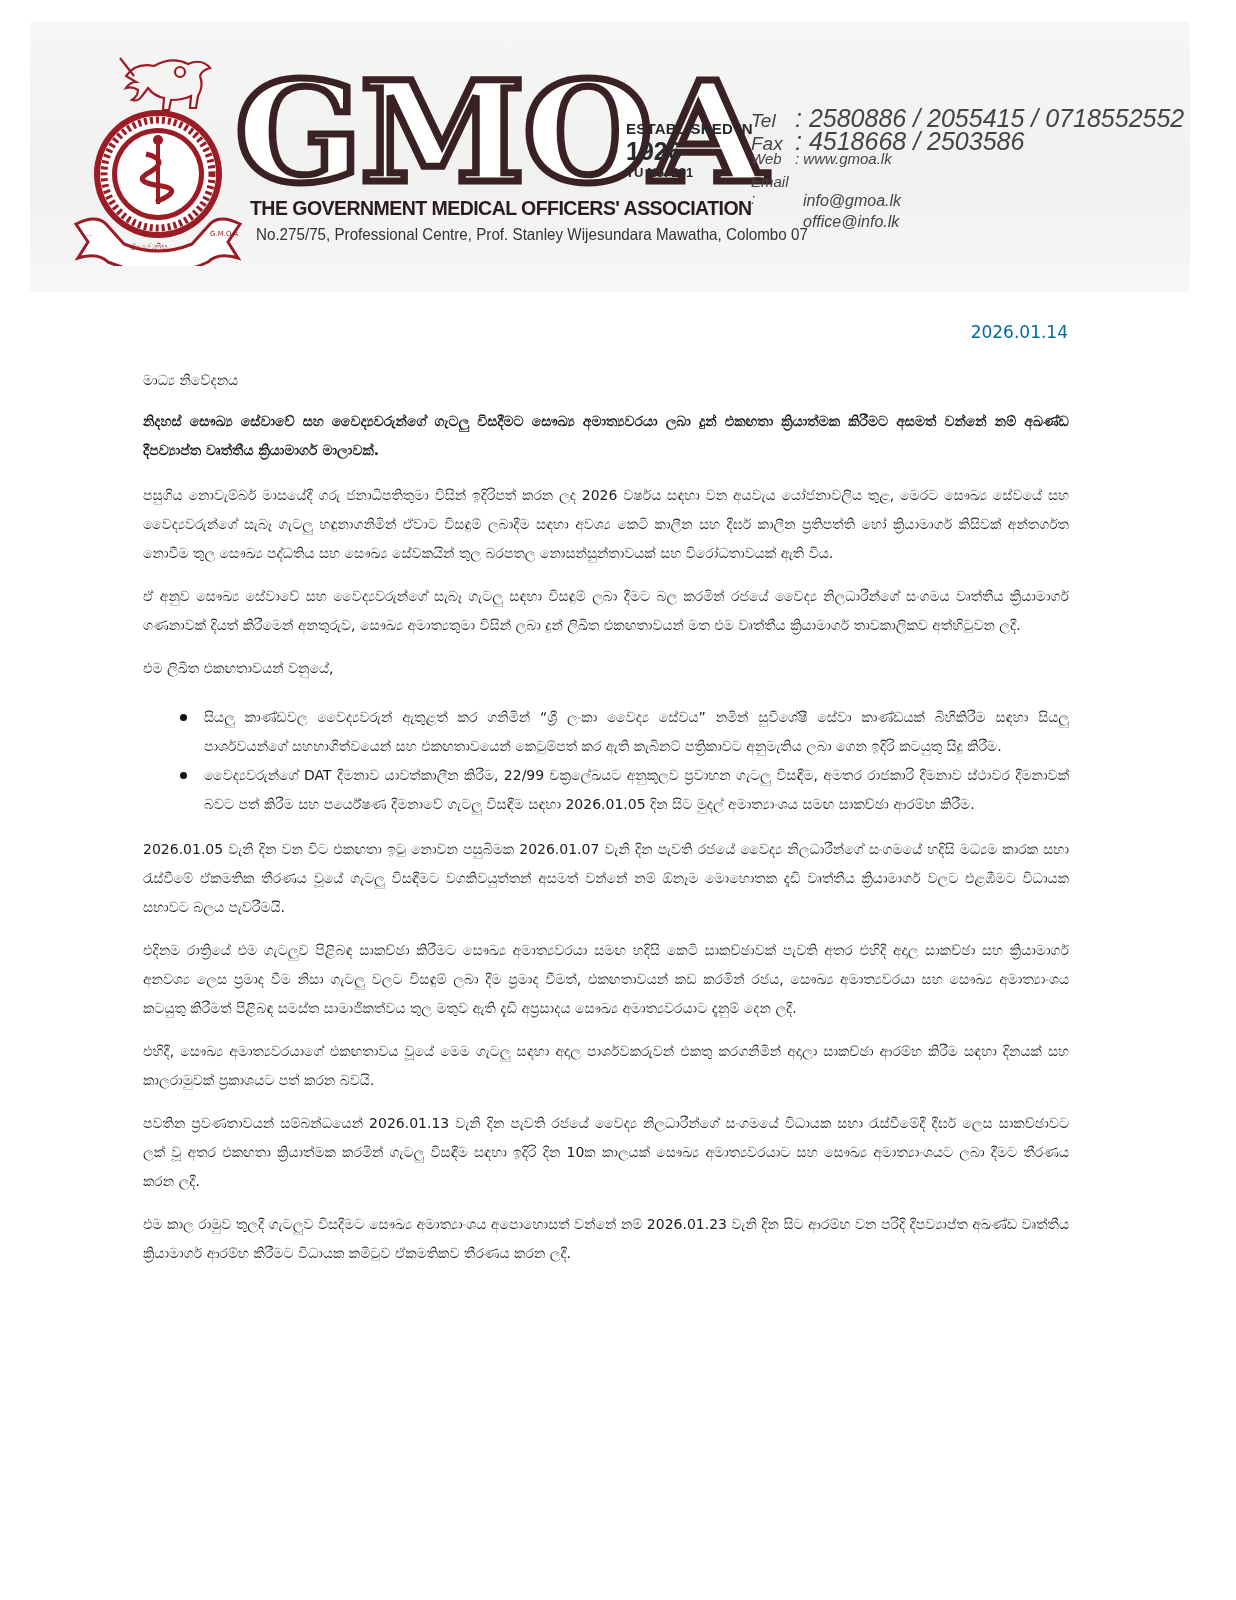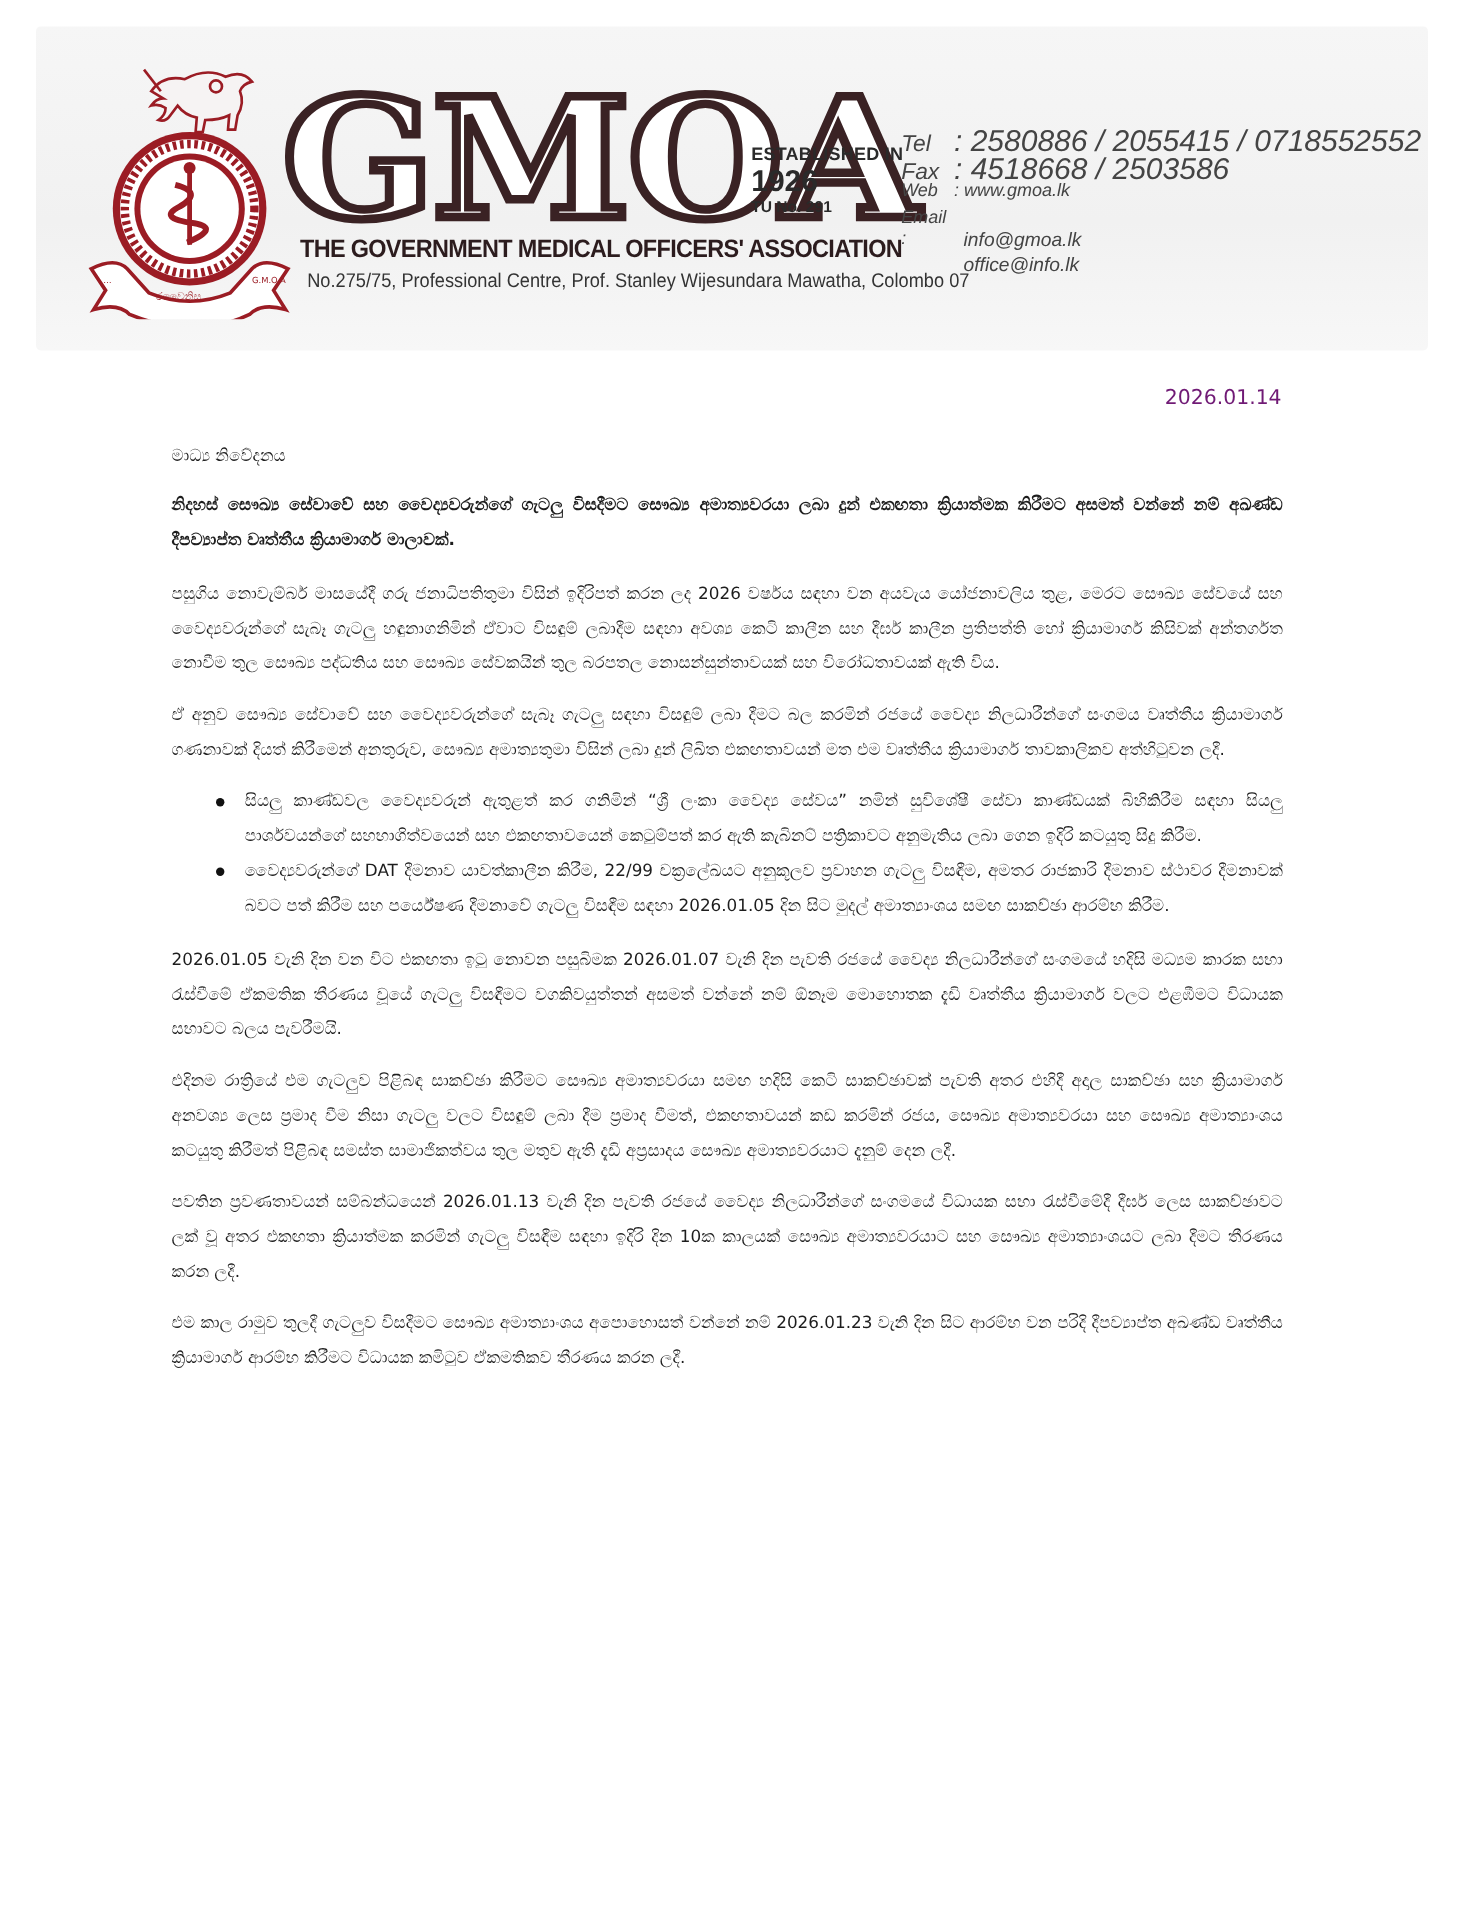--- a/index.html
+++ b/index.html
@@ -40,21 +40,21 @@
     }
     .contact .row { display: flex; align-items: baseline; height: 23px; }
     .contact .key { width: 44px; font-size: 19px; }
     .contact .val { font-size: 25px; }
     .contact .row.small .key, .contact .row.small .val { font-size: 15px; }
     .contact .email-vals { margin-left: 52px; margin-top: -4px; }
     .contact .email-vals div { font-size: 16px; height: 21px; }
 
     .doc-date {
       position: absolute; right: 168px; top: 322px;
-      font-family: "DejaVu Sans", sans-serif; font-size: 17px; color: #701a75;
+      font-family: "DejaVu Sans", sans-serif; font-size: 17px; color: #0369a1;
     }
     .content {
       position: absolute; left: 143px; top: 366px; width: 926px;
       font-family: "DejaVu Sans", sans-serif; font-size: 14px; line-height: 29px;
       color: #1d1d1d;
     }
     .content p { text-align: justify; margin-bottom: 14px; }
     .content p.label { margin-bottom: 12px; }
     .content p.headline { font-weight: bold; margin-bottom: 16px; }
     .content ul { list-style: none; margin: 0 0 16px 0; padding: 0; }
@@ -126,27 +126,29 @@
   </div>
 </div>
 
 <div class="doc-date">2026.01.14</div>
 
 <div class="content">
   <p class="label">මාධ්‍ය නිවේදනය</p>
   <p class="headline">නිදහස් සෞඛ්‍ය සේවාවේ සහ වෛද්‍යවරුන්ගේ ගැටලු විසදීමට සෞඛ්‍ය අමාත්‍යවරයා ලබා දුන් එකඟතා ක්‍රියාත්මක කිරීමට අසමත් වන්නේ නම් අඛණ්ඩ දීපව්‍යාප්ත වෘත්තීය ක්‍රියාමාර්ග මාලාවක්.</p>
   <p>පසුගිය නොවැම්බර් මාසයේදී ගරු ජනාධිපතිතුමා විසින් ඉදිරිපත් කරන ලද 2026 වර්ෂය සඳහා වන අයවැය යෝජනාවලිය තුළ, මෙරට සෞඛ්‍ය සේවයේ සහ වෛද්‍යවරුන්ගේ සැබෑ ගැටලු හඳුනාගනිමින් ඒවාට විසඳුම් ලබාදීම සඳහා අවශ්‍ය කෙටි කාලීන සහ දීර්ඝ කාලීන ප්‍රතිපත්ති හෝ ක්‍රියාමාර්ග කිසිවක් අන්තර්ගත නොවීම තුල සෞඛ්‍ය පද්ධතිය සහ සෞඛ්‍ය සේවකයින් තුල බරපතල නොසන්සුන්තාවයක් සහ විරෝධතාවයක් ඇති විය.</p>
   <p>ඒ අනුව සෞඛ්‍ය සේවාවේ සහ වෛද්‍යවරුන්ගේ සැබෑ ගැටලු සඳහා විසඳුම් ලබා දීමට බල කරමින් රජයේ වෛද්‍ය නිලධාරීන්ගේ සංගමය වෘත්තීය ක්‍රියාමාර්ග ගණනාවක් දියත් කිරීමෙන් අනතුරුව, සෞඛ්‍ය අමාත්‍යතුමා විසින් ලබා දුන් ලිඛිත එකඟතාවයන් මත එම වෘත්තීය ක්‍රියාමාර්ග තාවකාලිකව අත්හිටුවන ලදී.</p>
+  <p class="intro">එම ලිඛිත එකඟතාවයන් වනුයේ,</p>
   <ul>
     <li>
       <span class="bullet"></span>
       <span>සියලු කාණ්ඩවල වෛද්‍යවරුන් ඇතුළත් කර ගනිමින් “ශ්‍රී ලංකා වෛද්‍ය සේවය” නමින් සුවිශේෂී සේවා කාණ්ඩයක් බිහිකිරීම සඳහා සියලු පාර්ශවයන්ගේ සහභාගිත්වයෙන් සහ එකඟතාවයෙන් කෙටුම්පත් කර ඇති කැබිනට් පත්‍රිකාවට අනුමැතිය ලබා ගෙන ඉදිරි කටයුතු සිදු කිරීම.</span>
     </li>
     <li>
       <span class="bullet"></span>
       <span>වෛද්‍යවරුන්ගේ DAT දීමනාව යාවත්කාලීන කිරීම, 22/99 චක්‍රලේඛයට අනුකූලව ප්‍රවාහන ගැටලු විසඳීම, අමතර රාජකාරි දීමනාව ස්ථාවර දීමනාවක් බවට පත් කිරීම සහ පර්යේෂණ දීමනාවේ ගැටලු විසඳීම සඳහා 2026.01.05 දින සිට මුදල් අමාත්‍යාංශය සමඟ සාකච්ඡා ආරම්භ කිරීම.</span>
     </li>
   </ul>
   <p>2026.01.05 වැනි දින වන විට එකඟතා ඉටු නොවන පසුබිමක 2026.01.07 වැනි දින පැවති රජයේ වෛද්‍ය නිලධාරීන්ගේ සංගමයේ හදිසි මධ්‍යම කාරක සභා රැස්වීමේ ඒකමතික තීරණය වූයේ ගැටලු විසඳීමට වගකිවයුත්තන් අසමත් වන්නේ නම් ඕනෑම මොහොතක දැඩි වෘත්තීය ක්‍රියාමාර්ග වලට එළඹීමට විධායක සභාවට බලය පැවරීමයි.</p>
   <p>එදිනම රාත්‍රියේ එම ගැටලුව පිළිබඳ සාකච්ඡා කිරීමට සෞඛ්‍ය අමාත්‍යවරයා සමඟ හදිසි කෙටි සාකච්ඡාවක් පැවති අතර එහිදී අදාල සාකච්ඡා සහ ක්‍රියාමාර්ග අනවශ්‍ය ලෙස ප්‍රමාද වීම නිසා ගැටලු වලට විසඳුම් ලබා දීම ප්‍රමාද වීමත්, එකඟතාවයන් කඩ කරමින් රජය, සෞඛ්‍ය අමාත්‍යවරයා සහ සෞඛ්‍ය අමාත්‍යාංශය කටයුතු කිරීමත් පිළිබඳ සමස්ත සාමාජිකත්වය තුල මතුව ඇති දැඩි අප්‍රසාදය සෞඛ්‍ය අමාත්‍යවරයාට දැනුම් දෙන ලදී.</p>
+  <p>එහිදී, සෞඛ්‍ය අමාත්‍යවරයාගේ එකඟතාවය වූයේ මෙම ගැටලු සඳහා අදාල පාර්ශවකරුවන් එකතු කරගනිමින් අදාලා සාකච්ඡා ආරම්භ කිරීම සඳහා දිනයක් සහ කාලරාමුවක් ප්‍රකාශයට පත් කරන බවයි.</p>
   <p>පවතින ප්‍රවණතාවයන් සම්බන්ධයෙන් 2026.01.13 වැනි දින පැවති රජයේ වෛද්‍ය නිලධාරීන්ගේ සංගමයේ විධායක සභා රැස්වීමේදී දීර්ඝ ලෙස සාකච්ඡාවට ලක් වූ අතර එකඟතා ක්‍රියාත්මක කරමින් ගැටලු විසඳීම සඳහා ඉදිරි දින 10ක කාලයක් සෞඛ්‍ය අමාත්‍යවරයාට සහ සෞඛ්‍ය අමාත්‍යාංශයට ලබා දීමට තීරණය කරන ලදී.</p>
   <p>එම කාල රාමුව තුලදී ගැටලුව විසදීමට සෞඛ්‍ය අමාත්‍යාංශය අපොහොසත් වන්නේ නම් 2026.01.23 වැනි දින සිට ආරම්භ වන පරිදි දීපව්‍යාප්ත අඛණ්ඩ වෘත්තීය ක්‍රියාමාර්ග ආරම්භ කිරීමට විධායක කමිටුව ඒකමතිකව තීරණය කරන ලදී.</p>
 </div>
 
 </body></html>

